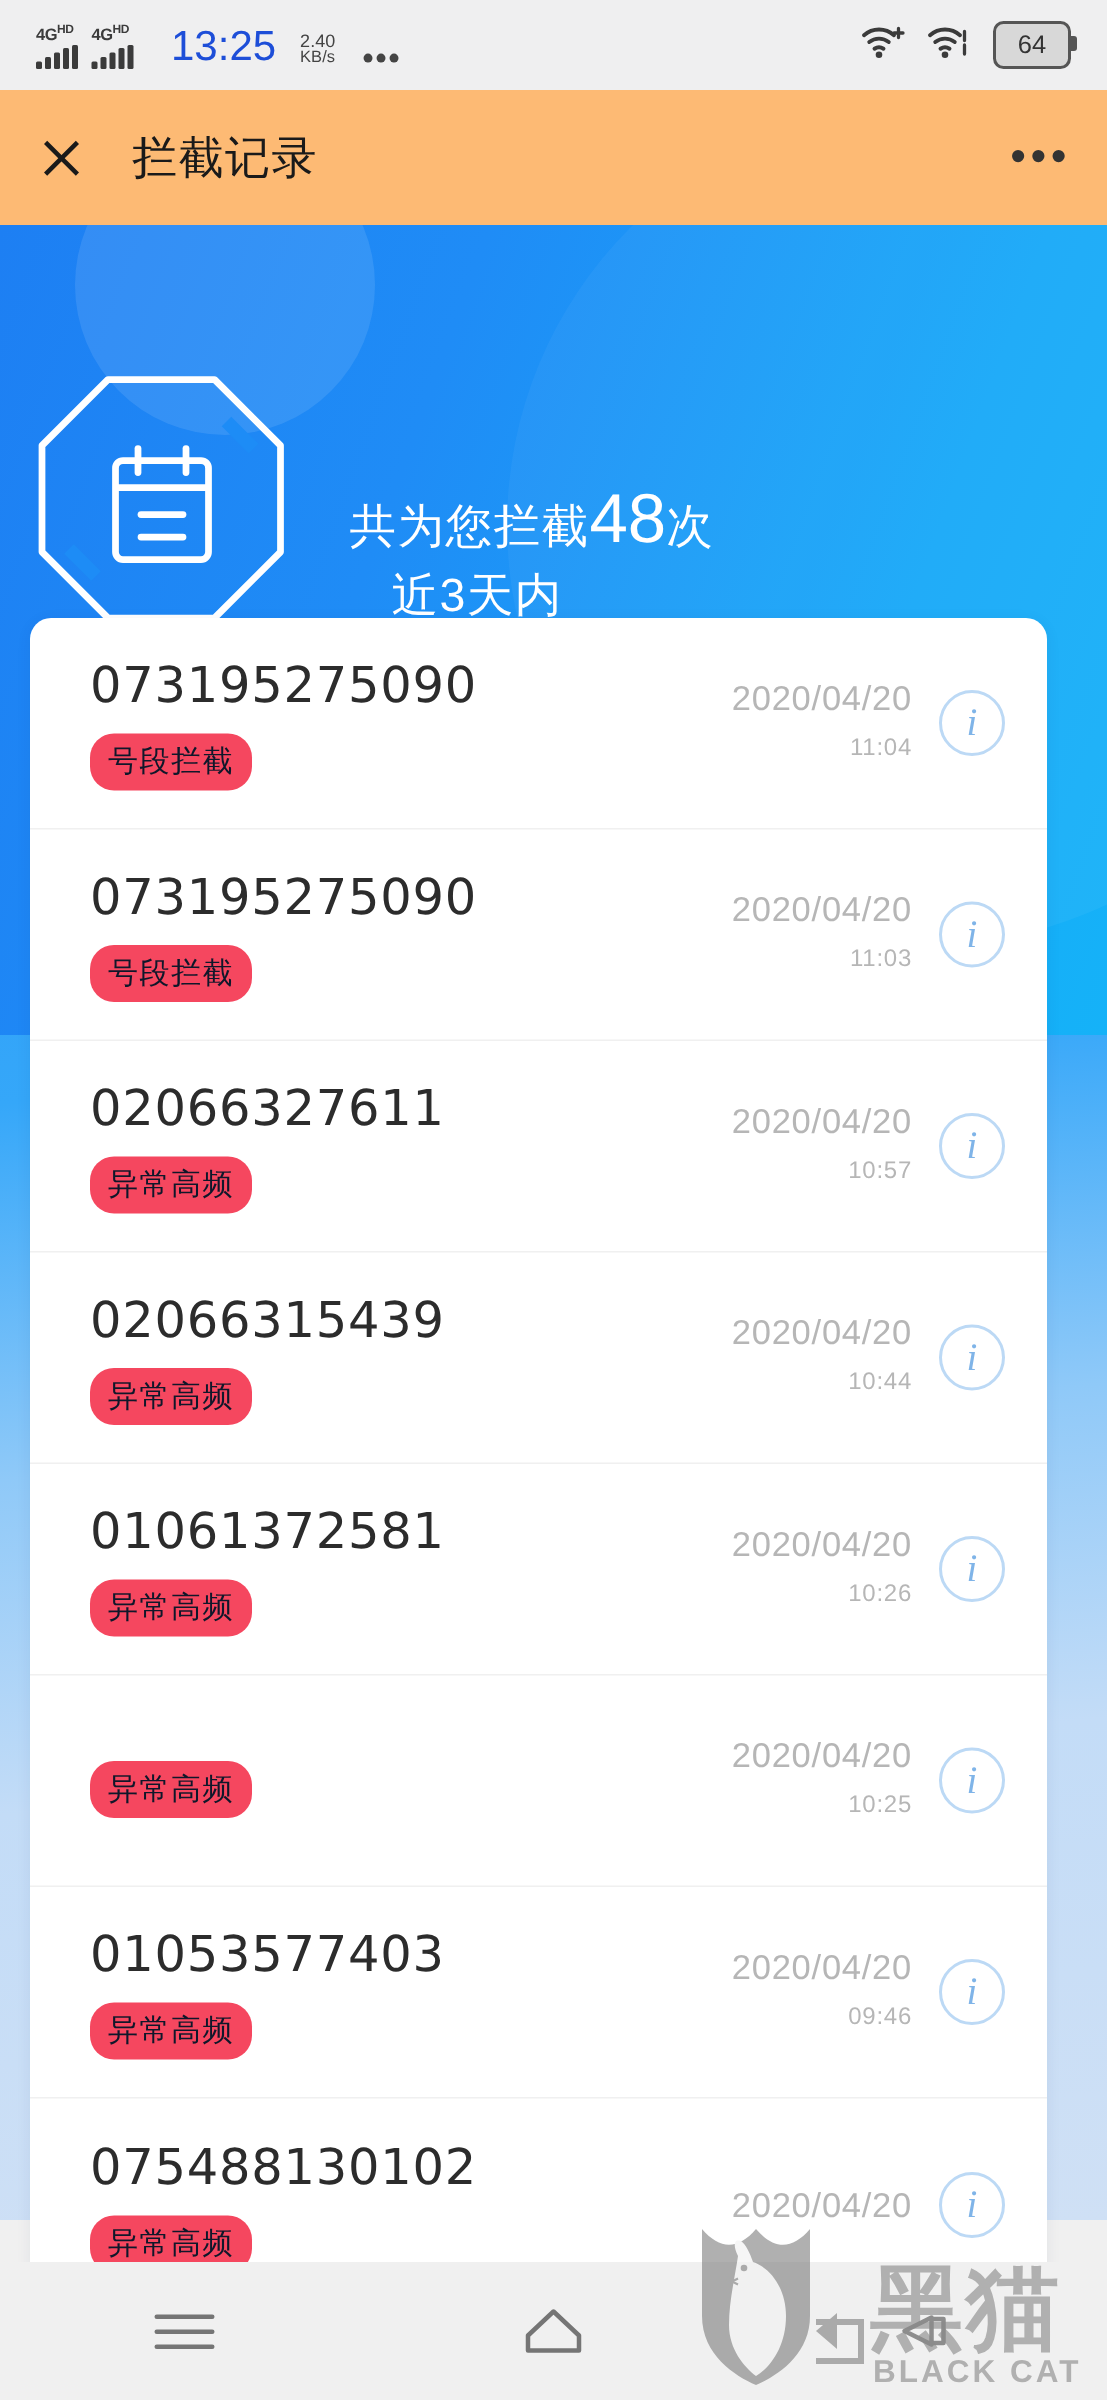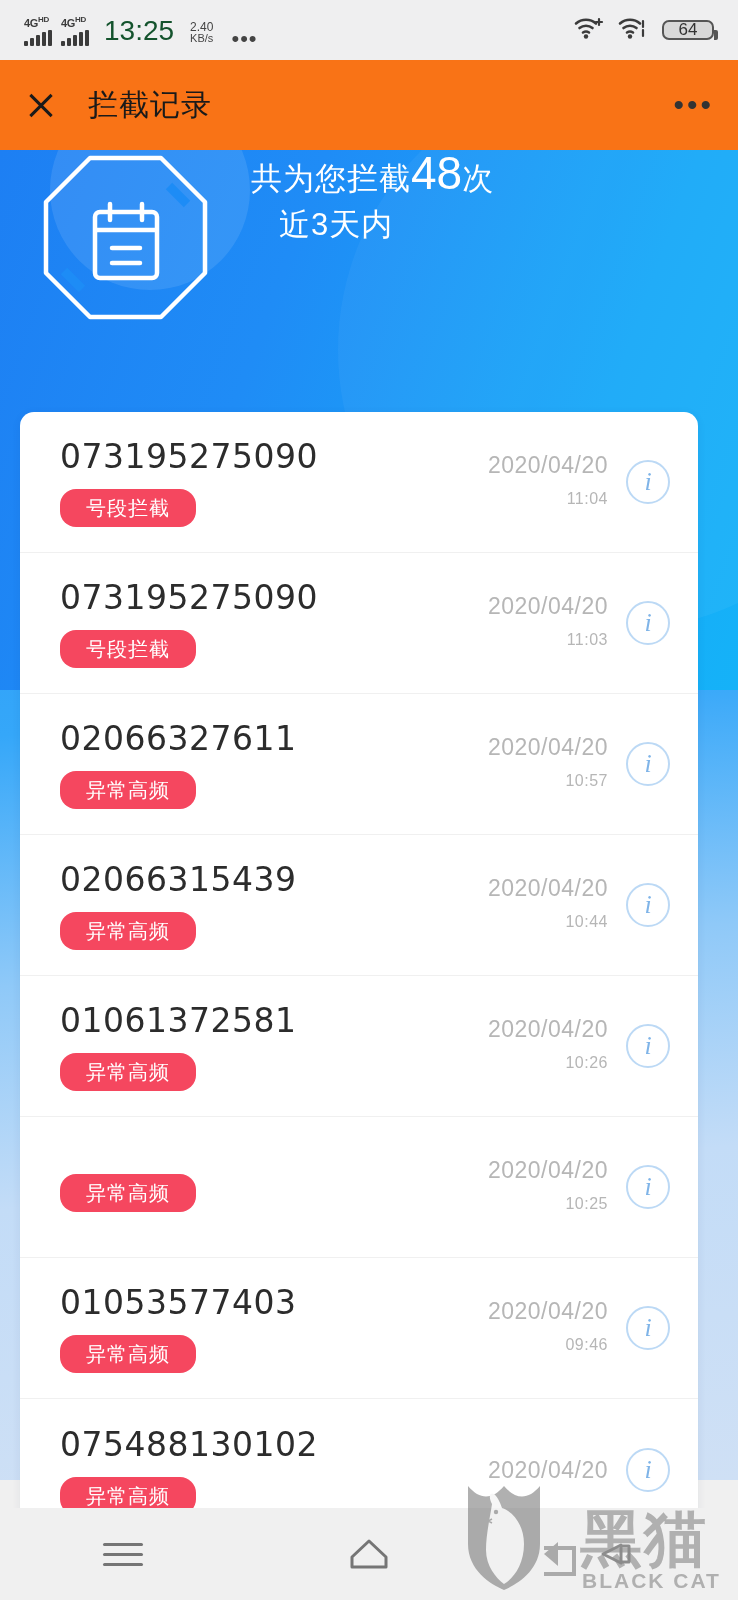--- a/index.html
+++ b/index.html
@@ -25,40 +25,40 @@
     line-height:11px; letter-spacing:-0.3px;
   }
   .signal-label sup{ font-size:8px; vertical-align:super; }
   .bars{ display:flex; align-items:flex-end; gap:2px; height:15px; margin-top:2px; }
   .bars i{ display:block; width:4px; background:#3b3b3b; border-radius:1px; }
   .bars i:nth-child(1){ height:5px; }
   .bars i:nth-child(2){ height:8px; }
   .bars i:nth-child(3){ height:11px; }
   .bars i:nth-child(4){ height:14px; }
   .bars i:nth-child(5){ height:16px; }
-  .sb-time{ font-size:28px; color:#14532d; letter-spacing:0px; margin-left:6px; line-height:30px; }
+  .sb-time{ font-size:28px; color:#1d4ed8; letter-spacing:0px; margin-left:16px; line-height:30px; }
   .sb-rate{ display:flex; flex-direction:column; line-height:11px; margin-left:7px; margin-bottom:2px; }
   .sb-rate span{ font-size:12px; color:#444; }
   .sb-rate span:last-child{ font-size:11px; }
   .sb-dots{ font-size:22px; color:#444; letter-spacing:1px; margin-left:9px; line-height:14px; }
   .sb-right{ margin-left:auto; display:flex; align-items:center; gap:14px; }
   .battery{
-    width:52px; height:20px; border:2px solid #555; border-radius:7px;
+    width:52px; height:32px; border:2px solid #555; border-radius:7px;
     display:flex; align-items:center; justify-content:center;
     position:relative; background:#d8d8d8;
   }
   .battery:after{
     content:""; position:absolute; right:-6px; top:8px;
     width:4px; height:10px; background:#555; border-radius:0 2px 2px 0;
   }
   .battery span{ font-size:17px; color:#333; }
 
   
   .appbar{
-    height:90px; background:#f97316;
+    height:90px; background:#fdba74;
     display:flex; align-items:center; padding:0 24px;
     position:relative; z-index:5;
   }
   .close-x{
     width:34px; height:34px; position:relative; cursor:pointer; flex:0 0 auto;
   }
   .close-x:before,.close-x:after{
     content:""; position:absolute; left:2px; top:16px;
     width:30px; height:3px; background:#1a1a1a;
   }
@@ -84,21 +84,21 @@
     content:""; position:absolute; right:-160px; top:-80px;
     width:560px; height:560px; border-radius:50%;
     background:rgba(255,255,255,0.045);
   }
   .deco-ring{
     position:absolute; left:50px; top:-60px; width:200px; height:200px;
     border-radius:50%; background:rgba(255,255,255,0.10);
   }
   .banner-inner{
     position:absolute; left:0; top:0; width:738px; height:270px;
-    display:flex; align-items:flex-start; padding-left:38px;
+    display:flex; align-items:flex-end; padding-left:20px;
   }
   .octagon{
     width:175px; height:175px; flex:0 0 auto; position:relative;
   }
   .banner-text{ margin-left:38px; color:#fff; }
   .bt-line1{ font-size:31px; line-height:46px; letter-spacing:1px; display:flex; align-items:baseline; }
   .bt-count{ font-size:46px; font-weight:500; letter-spacing:0px; }
   .bt-line2{ font-size:31px; line-height:46px; letter-spacing:1px;margin-left:28px; }
 
   
@@ -115,23 +115,23 @@
     position:relative; cursor:pointer;
   }
   .row:last-child{ border-bottom:none; }
   .row-left{ flex:1 1 auto; }
   .row-number{
     font-size:33px; color:#2c2c2c; letter-spacing:0.5px; line-height:40px;
     font-family:"DejaVu Sans",sans-serif;
   }
   .tag{
     display:inline-block; margin-top:12px;
-    background:#f5475f; color:#ffffff;
+    background:#f5475f; color:#0f172a;
     font-size:20px; line-height:20px;
-    padding:9px 26px; border-radius:16px;
+    padding:9px 12px; border-radius:16px;
     letter-spacing:1px;
   }
   .row-right{
     display:flex; align-items:center; gap:18px; flex:0 0 auto;
   }
   .ts{ text-align:right; color:#b6b6b6; }
   .ts-date{ font-size:23px; line-height:34px; letter-spacing:0.5px; }
   .ts-time{ font-size:16px; line-height:34px; letter-spacing:0.5px; }
   .info-btn{
     width:44px; height:44px; border:2px solid #bcd9f5; border-radius:50%;

